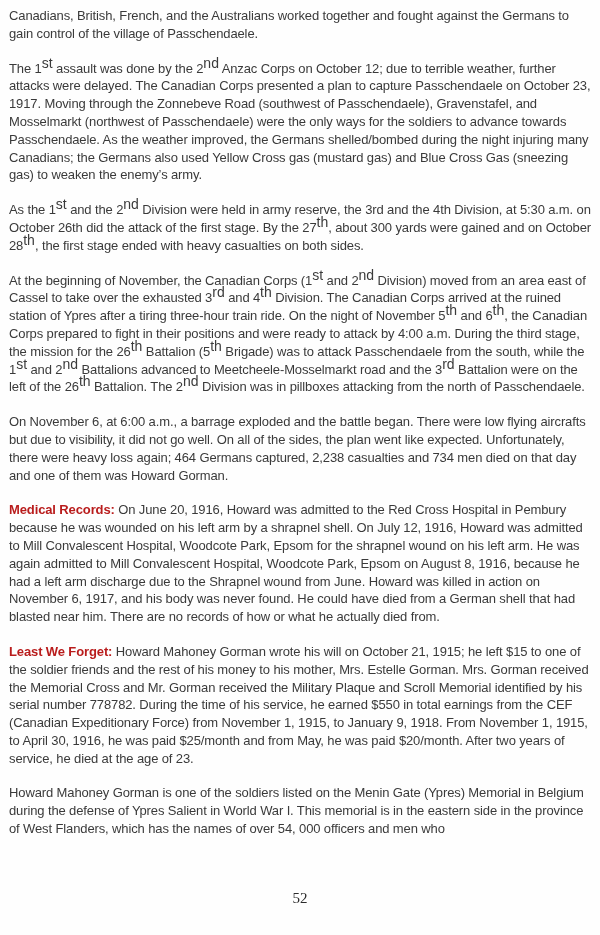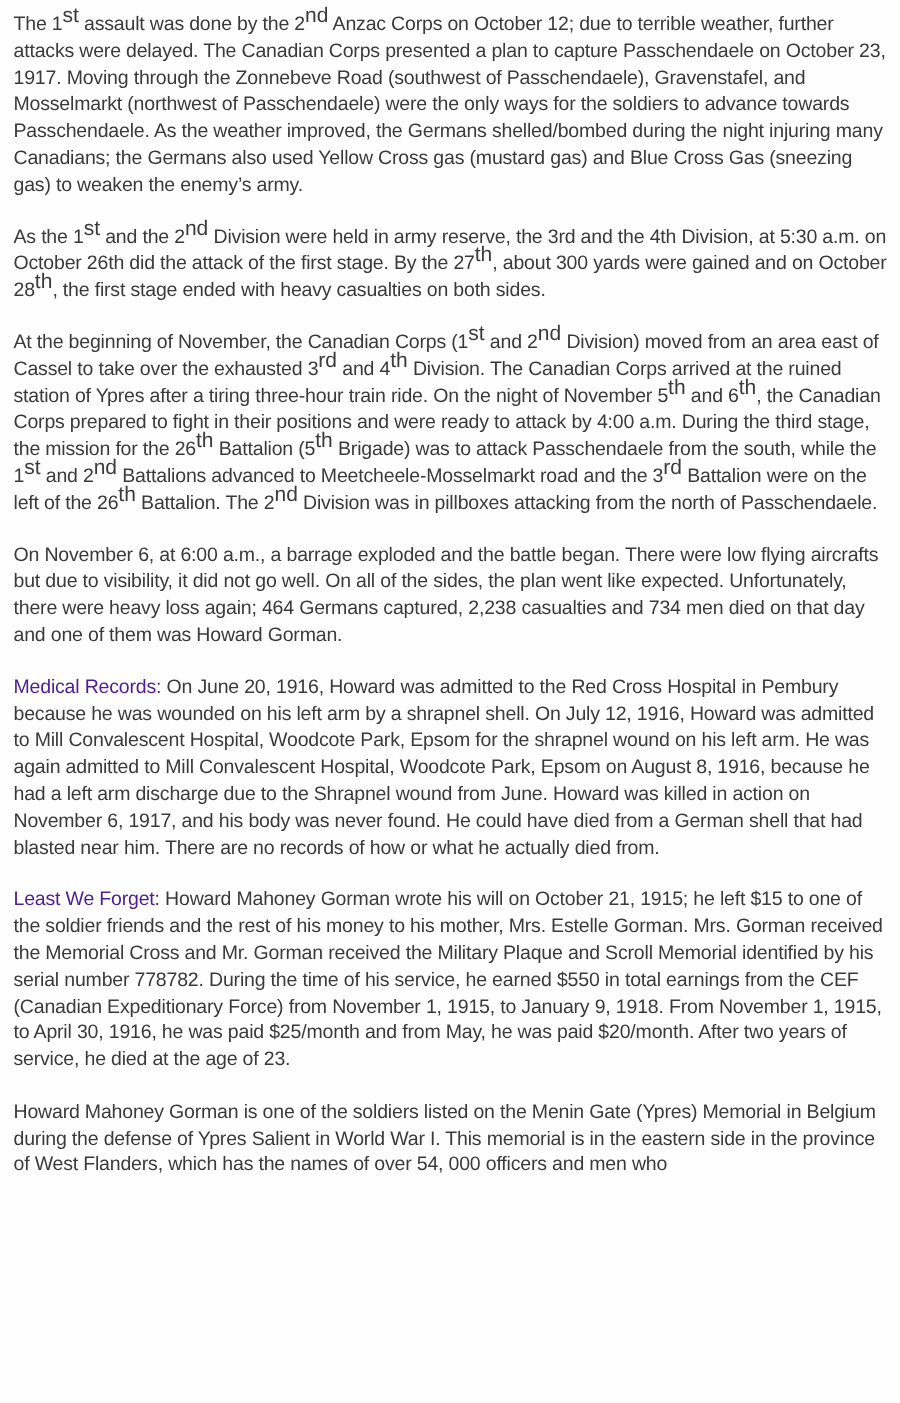--- a/index.html
+++ b/index.html
@@ -17,21 +17,21 @@
     position: absolute;
     left: 9px;
     top: 7px;
     width: 584px;
     font-size: 13px;
     line-height: 17.8px;
     letter-spacing: -0.12px;
     text-align: left;
   }
   .para { margin: 0 0 17px 0; }
-  .para strong { font-weight: normal; color: #4c1d95; }
+  .para strong { font-weight: bold; color: #b91c1c; }
   .para sup {
     font-size: 14px;
     line-height: 0;
     vertical-align: super;
     letter-spacing: 0;
   }
   .footer {
     position: absolute;
     left: 0;
     right: 0;
@@ -40,21 +40,23 @@
     font-family: "Liberation Serif", serif;
     font-size: 15px;
     color: #2b2b2b;
   }
 </style>
 </head>
 <body>
 
 <div class="page">
   <div class="doc-body">
+      <p class="para"><span>Canadians, British, French, and the Australians worked together and fought against the Germans to gain control of the village of Passchendaele.</span></p>
       <p class="para"><span>The 1</span><sup>st</sup><span> assault was done by the 2</span><sup>nd</sup><span> Anzac Corps on October 12; due to terrible weather, further attacks were delayed. The Canadian Corps presented a plan to capture Passchendaele on October 23, 1917. Moving through the Zonnebeve Road (southwest of Passchendaele), Gravenstafel, and Mosselmarkt (northwest of Passchendaele) were the only ways for the soldiers to advance towards Passchendaele. As the weather improved, the Germans shelled/bombed during the night injuring many Canadians; the Germans also used Yellow Cross gas (mustard gas) and Blue Cross Gas (sneezing gas) to weaken the enemy’s army.</span></p>
       <p class="para"><span>As the 1</span><sup>st</sup><span> and the 2</span><sup>nd</sup><span> Division were held in army reserve, the 3rd and the 4th Division, at 5:30 a.m. on October 26th did the attack of the first stage. By the 27</span><sup>th</sup><span>, about 300 yards were gained and on October 28</span><sup>th</sup><span>, the first stage ended with heavy casualties on both sides.</span></p>
       <p class="para"><span>At the beginning of November, the Canadian Corps (1</span><sup>st</sup><span> and 2</span><sup>nd</sup><span> Division) moved from an area east of Cassel to take over the exhausted 3</span><sup>rd</sup><span> and 4</span><sup>th</sup><span> Division. The Canadian Corps arrived at the ruined station of Ypres after a tiring three-hour train ride. On the night of November 5</span><sup>th</sup><span> and 6</span><sup>th</sup><span>, the Canadian Corps prepared to fight in their positions and were ready to attack by 4:00 a.m. During the third stage, the mission for the 26</span><sup>th</sup><span> Battalion (5</span><sup>th</sup><span> Brigade) was to attack Passchendaele from the south, while the 1</span><sup>st</sup><span> and 2</span><sup>nd</sup><span> Battalions advanced to Meetcheele-Mosselmarkt road and the 3</span><sup>rd</sup><span> Battalion were on the left of the 26</span><sup>th</sup><span> Battalion. The 2</span><sup>nd</sup><span> Division was in pillboxes attacking from the north of Passchendaele.</span></p>
       <p class="para"><span>On November 6, at 6:00 a.m., a barrage exploded and the battle began. There were low flying aircrafts but due to visibility, it did not go well. On all of the sides, the plan went like expected. Unfortunately, there were heavy loss again; 464 Germans captured, 2,238 casualties and 734 men died on that day and one of them was Howard Gorman.</span></p>
       <p class="para"><strong>Medical Records:</strong><span> On June 20, 1916, Howard was admitted to the Red Cross Hospital in Pembury because he was wounded on his left arm by a shrapnel shell. On July 12, 1916, Howard was admitted to Mill Convalescent Hospital, Woodcote Park, Epsom for the shrapnel wound on his left arm. He was again admitted to Mill Convalescent Hospital, Woodcote Park, Epsom on August 8, 1916, because he had a left arm discharge due to the Shrapnel wound from June. Howard was killed in action on November 6, 1917, and his body was never found. He could have died from a German shell that had blasted near him. There are no records of how or what he actually died from.</span></p>
       <p class="para"><strong>Least We Forget:</strong><span> Howard Mahoney Gorman wrote his will on October 21, 1915; he left $15 to one of the soldier friends and the rest of his money to his mother, Mrs. Estelle Gorman. Mrs. Gorman received the Memorial Cross and Mr. Gorman received the Military Plaque and Scroll Memorial identified by his serial number 778782. During the time of his service, he earned $550 in total earnings from the CEF (Canadian Expeditionary Force) from November 1, 1915, to January 9, 1918. From November 1, 1915, to April 30, 1916, he was paid $25/month and from May, he was paid $20/month. After two years of service, he died at the age of 23.</span></p>
       <p class="para"><span>Howard Mahoney Gorman is one of the soldiers listed on the Menin Gate (Ypres) Memorial in Belgium during the defense of Ypres Salient in World War I. This memorial is in the eastern side in the province of West Flanders, which has the names of over 54, 000 officers and men who</span></p>
     </div>
+  <div class="footer">52</div>
 </div>
 
 </body></html>

